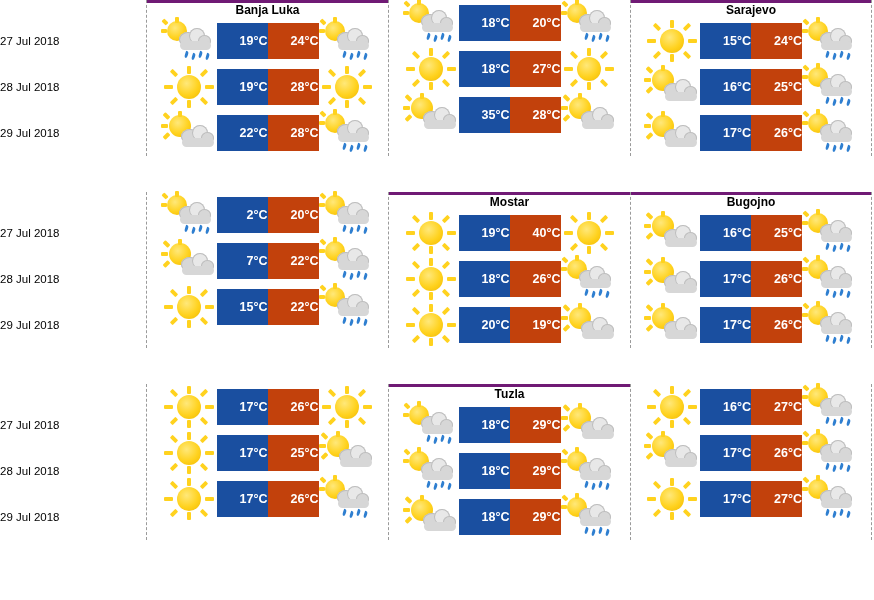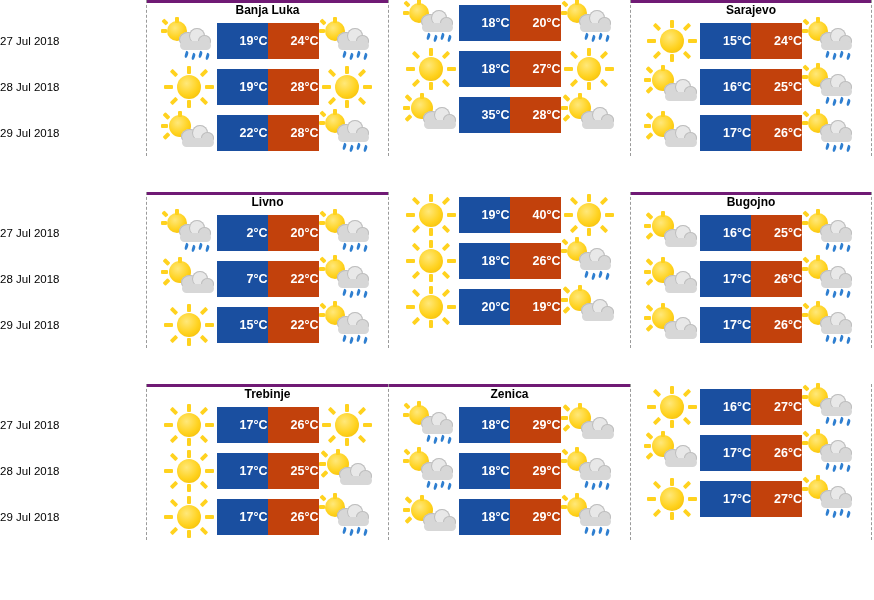--- a/index.html
+++ b/index.html
@@ -454,21 +454,20 @@
 
   <div class="block">
     <div class="datecol">
       <div class="hdrspace"></div>
       <div class="datecell">27 Jul 2018</div>
       <div class="datecell">28 Jul 2018</div>
       <div class="datecell">29 Jul 2018</div>
     </div>
 
     <div class="city">
-      <div class="cityhdr">Livno</div>
       <div class="row">
         <div class="icon ic-rain">
             <span class="sun"></span>
             <span class="ray r1"></span>
             <span class="ray r3"></span>
             <span class="ray r5"></span>
             <span class="cloud c1"></span>
             <span class="cloud c2"></span>
             <span class="cloud c3"></span>
             <span class="cloudbase cb"></span>
@@ -554,20 +553,21 @@
             <span class="cloudbase cb"></span>
             <span class="drop d1"></span>
             <span class="drop d2"></span>
             <span class="drop d3"></span>
             <span class="drop d4"></span>
           </div>
       </div>
     </div>
 
     <div class="city">
+      <div class="cityhdr">Mostar</div>
       <div class="row">
         <div class="icon ic-sunny">
             <span class="sun"></span>
             <span class="ray r1"></span>
             <span class="ray r2"></span>
             <span class="ray r3"></span>
             <span class="ray r4"></span>
             <span class="ray r5"></span>
             <span class="ray r6"></span>
             <span class="ray r7"></span>
@@ -750,21 +750,20 @@
 
   <div class="block">
     <div class="datecol">
       <div class="hdrspace"></div>
       <div class="datecell">27 Jul 2018</div>
       <div class="datecell">28 Jul 2018</div>
       <div class="datecell">29 Jul 2018</div>
     </div>
 
     <div class="city">
-      <div class="cityhdr">Trebinje</div>
       <div class="row">
         <div class="icon ic-sunny">
             <span class="sun"></span>
             <span class="ray r1"></span>
             <span class="ray r2"></span>
             <span class="ray r3"></span>
             <span class="ray r4"></span>
             <span class="ray r5"></span>
             <span class="ray r6"></span>
             <span class="ray r7"></span>
@@ -841,21 +840,21 @@
             <span class="cloudbase cb"></span>
             <span class="drop d1"></span>
             <span class="drop d2"></span>
             <span class="drop d3"></span>
             <span class="drop d4"></span>
           </div>
       </div>
     </div>
 
     <div class="city">
-      <div class="cityhdr">Zenica</div>
+      <div class="cityhdr">Tuzla</div>
       <div class="row">
         <div class="icon ic-rain">
             <span class="sun"></span>
             <span class="ray r1"></span>
             <span class="ray r3"></span>
             <span class="ray r5"></span>
             <span class="cloud c1"></span>
             <span class="cloud c2"></span>
             <span class="cloud c3"></span>
             <span class="cloudbase cb"></span>

